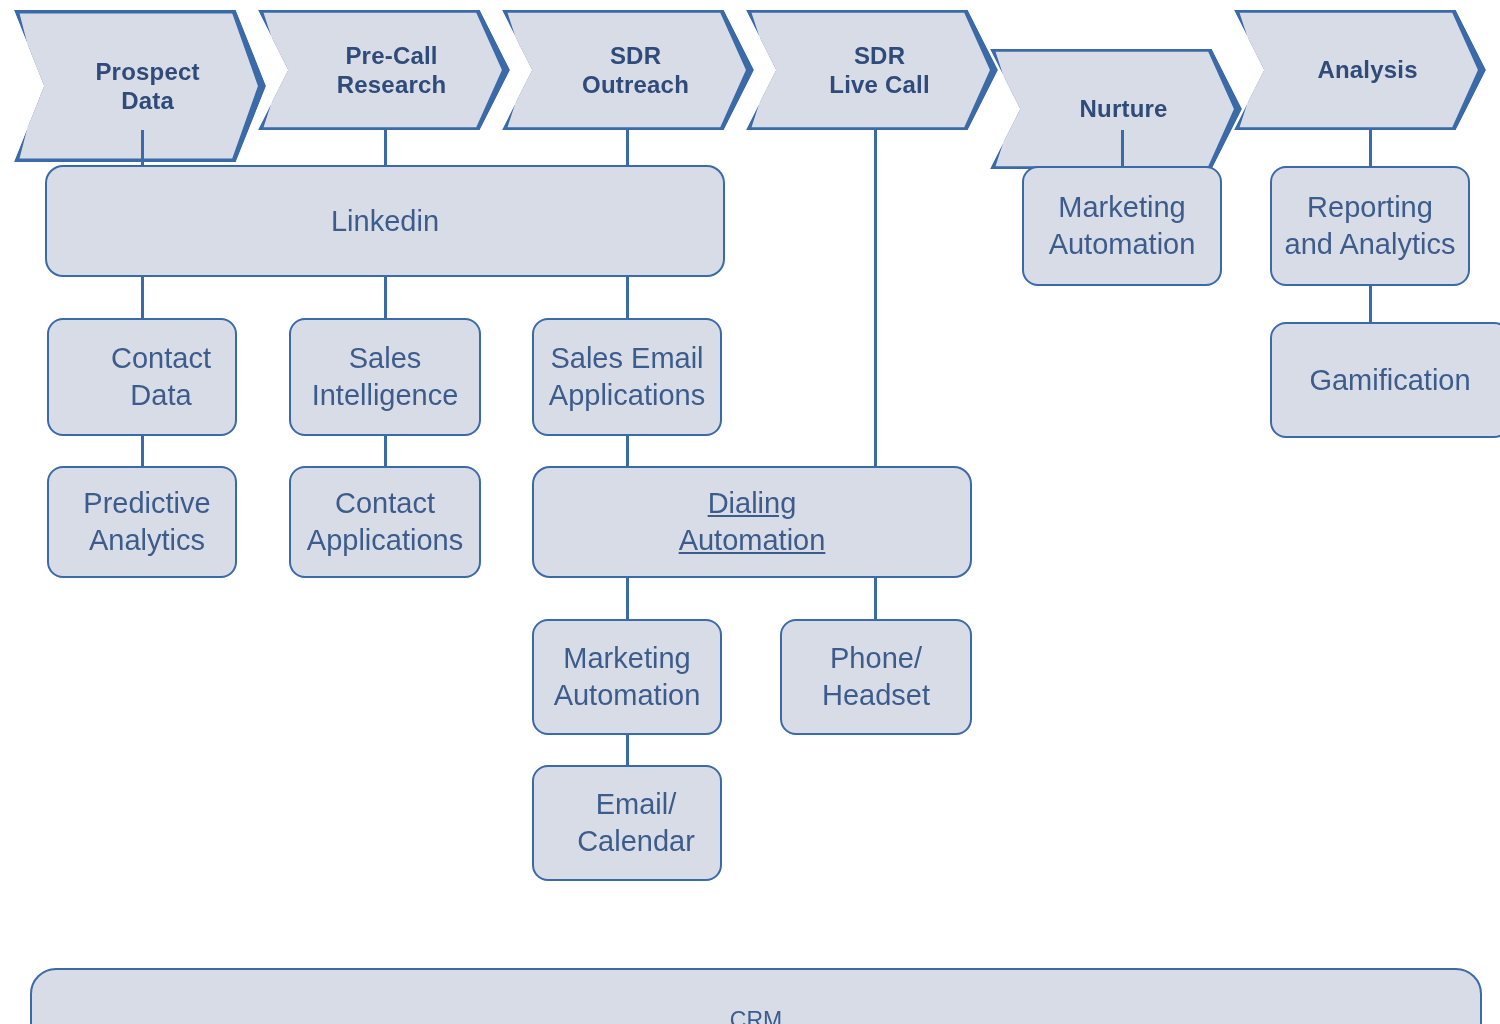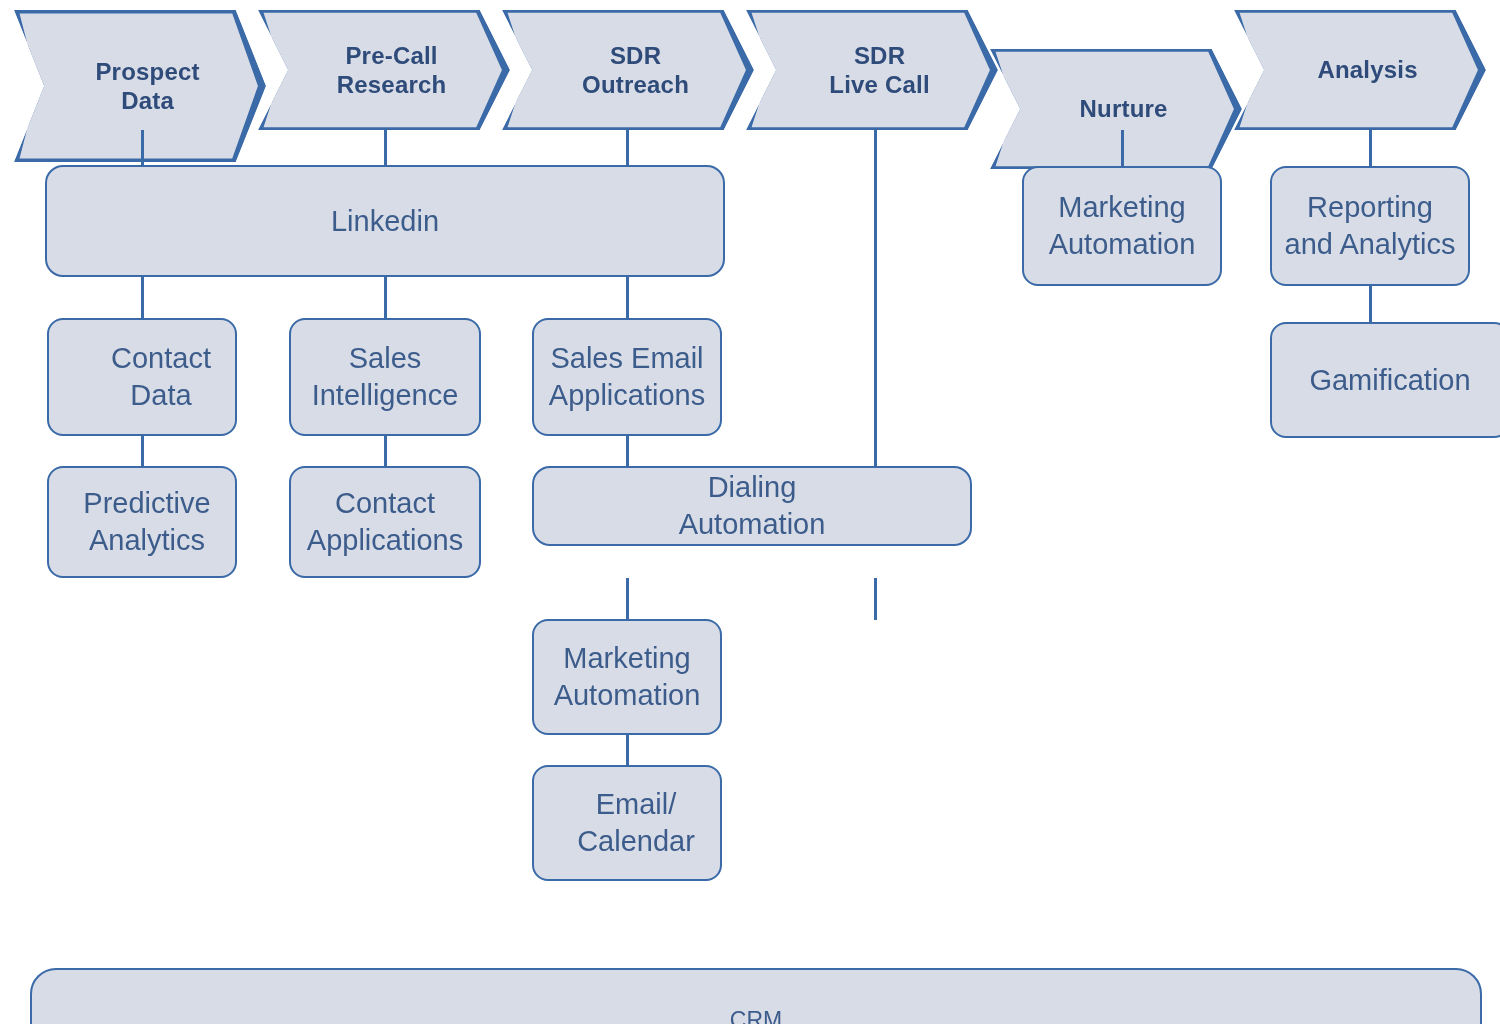--- a/index.html
+++ b/index.html
@@ -175,33 +175,37 @@
   <div class="node" style="left:47px; top:466px; width:190px; height:112px;padding-left:16px;">
     <span>Predictive
 Analytics</span>
   </div>
 
   <div class="node" style="left:289px; top:466px; width:192px; height:112px;">
     <span>Contact
 Applications</span>
   </div>
 
-  <div class="node wide" style="left:532px; top:466px; width:440px; height:80px;">
+  <div class="node wide" style="left:532px; top:466px; width:440px; height:112px;text-decoration:underline;">
     <span>Dialing
 Automation</span>
   </div>
 
   <div class="conn" style="left:626px; top:578px; height:42px;"></div>
   <div class="conn" style="left:874px; top:578px; height:42px;"></div>
 
   <div class="node" style="left:532px; top:619px; width:190px; height:116px;">
     <span>Marketing
 Automation</span>
   </div>
 
+  <div class="node" style="left:780px; top:619px; width:192px; height:116px;">
+    <span>Phone/
+Headset</span>
+  </div>
 
   <div class="conn" style="left:626px; top:735px; height:32px;"></div>
 
   <div class="node" style="left:532px; top:765px; width:190px; height:116px;padding-left:24px;">
     <span>Email/
 Calendar</span>
   </div>
 
   <div class="node crm" style="left:30px; top:928px; width:1452px; height:104px;margin-top:40px;">
     <span>CRM</span>

